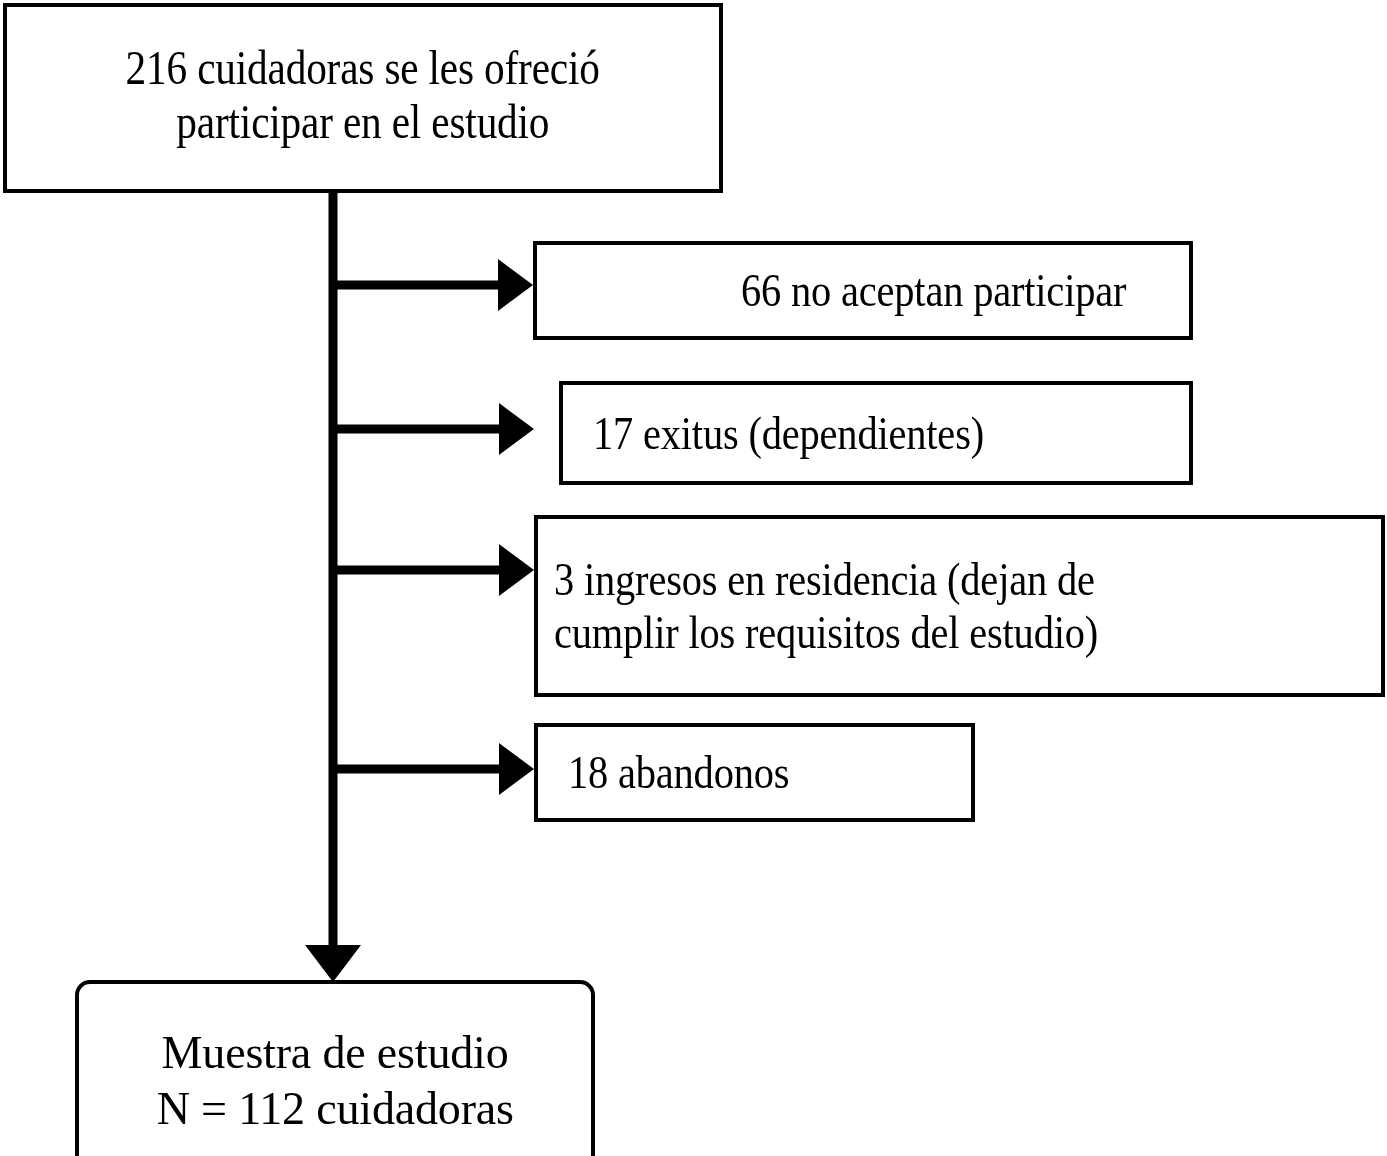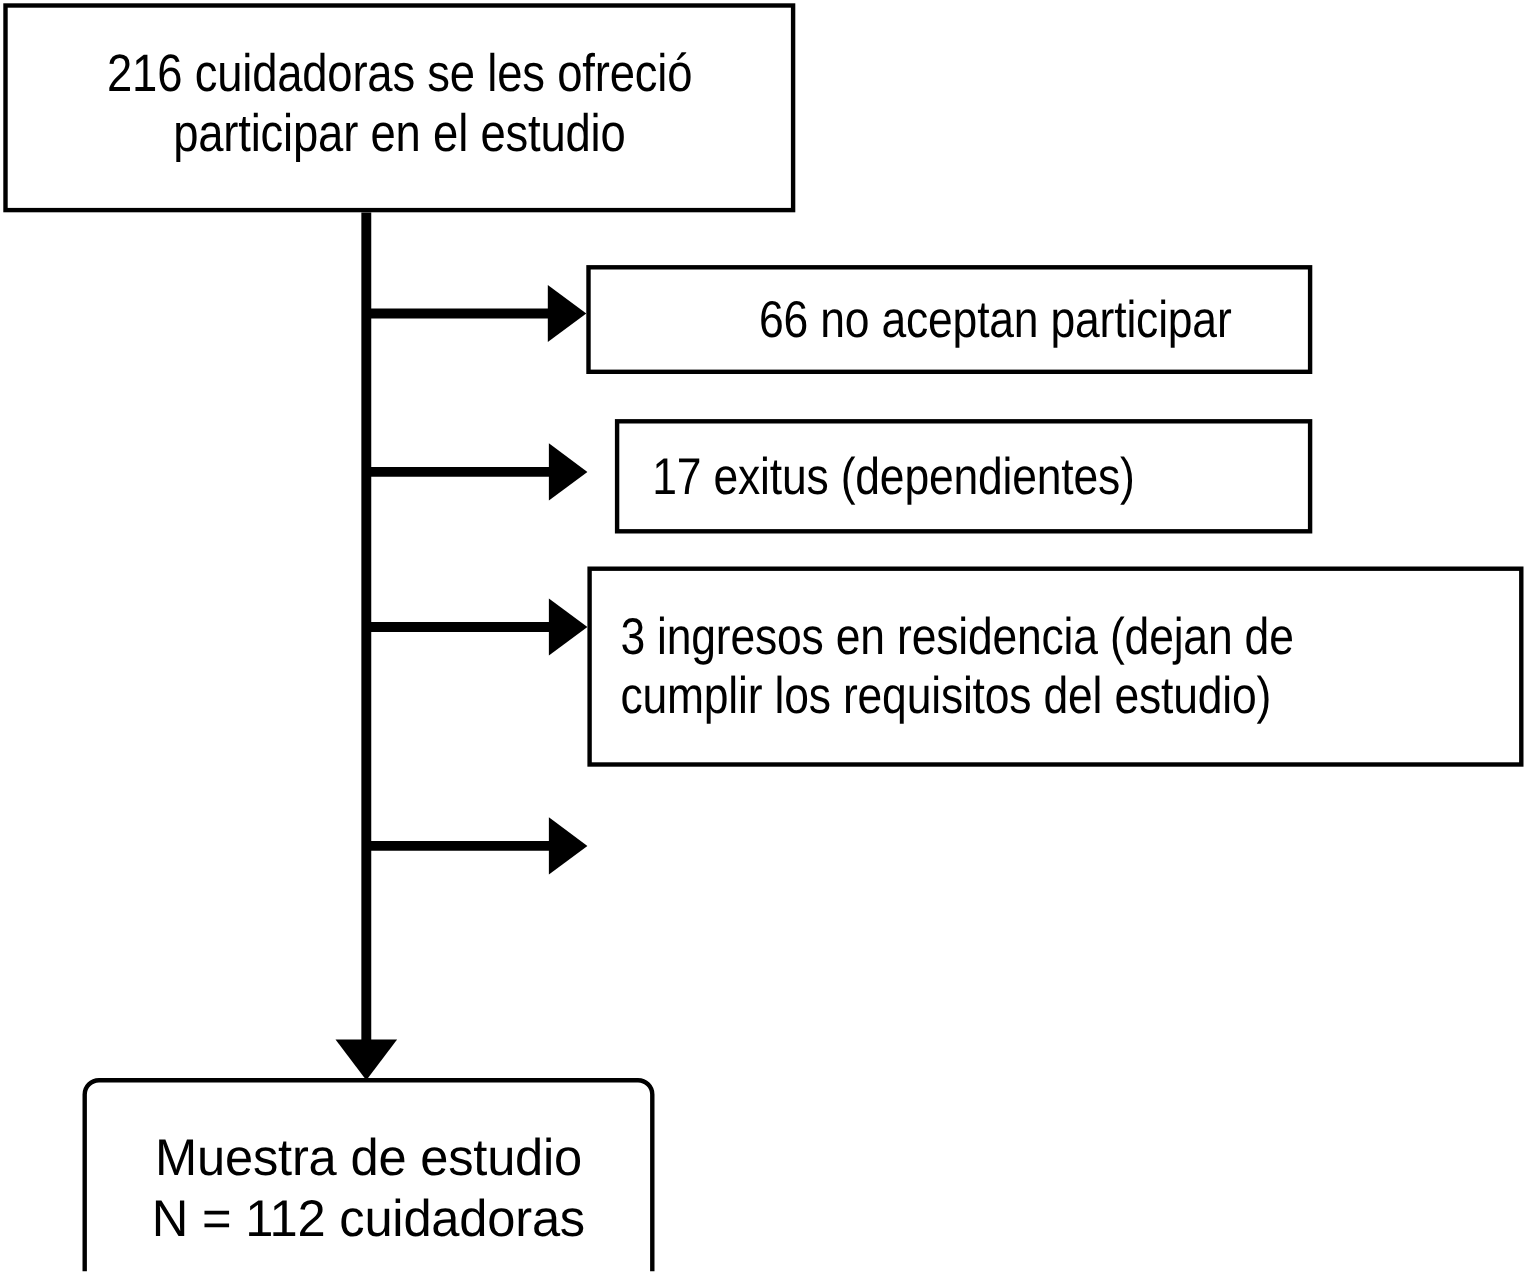--- a/index.html
+++ b/index.html
@@ -9,20 +9,21 @@
   }
   body {
     font-family: "Liberation Sans", "DejaVu Sans", sans-serif;
   }
   #flow-root {
     position: relative;
     width: 1387px;
     height: 1156px;
     background: #ffffff;
     overflow: hidden;
+    font-family: Liberation Serif, serif;
   }
   #flow-svg {
     position: absolute;
     left: 0;
     top: 0;
     width: 1387px;
     height: 1156px;
   }
   .node-box {
     position: absolute;
@@ -81,21 +82,21 @@
     padding-left: 30px;
     margin-left: 25px;
   }
 
   
   #box-excl-2 {
     left: 534px;
     top: 515px;
     width: 851px;
     height: 182px;
-    padding-left: 26px;
+    padding-left: 16px;
   }
 
   
   #box-excl-3 {
     left: 534px;
     top: 723px;
     width: 441px;
     height: 99px;
     padding-left: 30px;
   }
@@ -150,19 +151,22 @@
 
   <div class="node-box left-align" id="box-excl-1">
     <span class="node-line">17 exitus (dependientes)</span>
   </div>
 
   <div class="node-box left-align" id="box-excl-2">
     <span class="node-line">3 ingresos en residencia (dejan de</span>
     <span class="node-line">cumplir los requisitos del estudio)</span>
   </div>
 
+  <div class="node-box left-align" id="box-excl-3">
+    <span class="node-line">18 abandonos</span>
+  </div>
 
   <div class="node-box" id="box-result">
     <span class="node-line">Muestra de estudio</span>
     <span class="node-line">N = 112 cuidadoras</span>
   </div>
 
 </div>
 
 </body></html>

